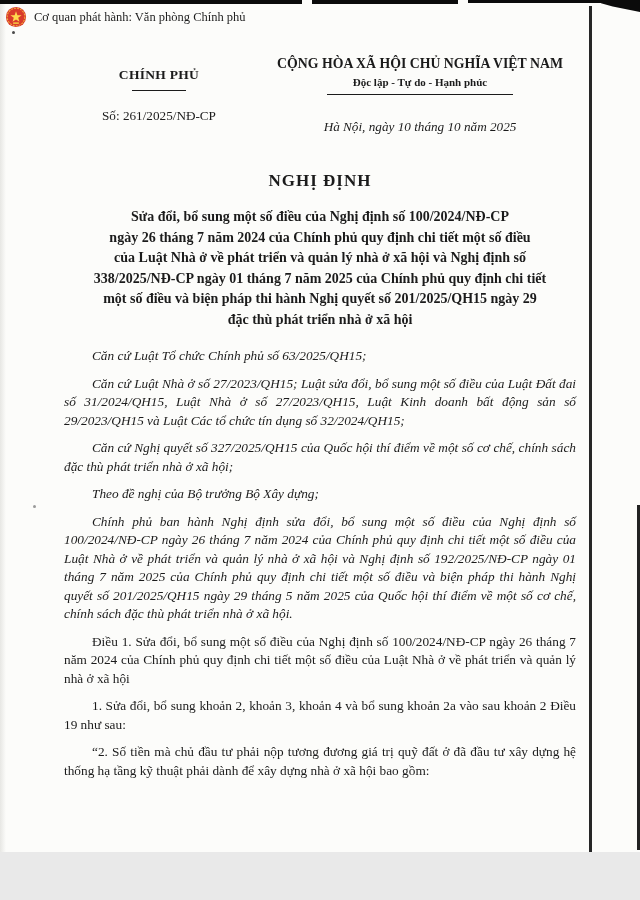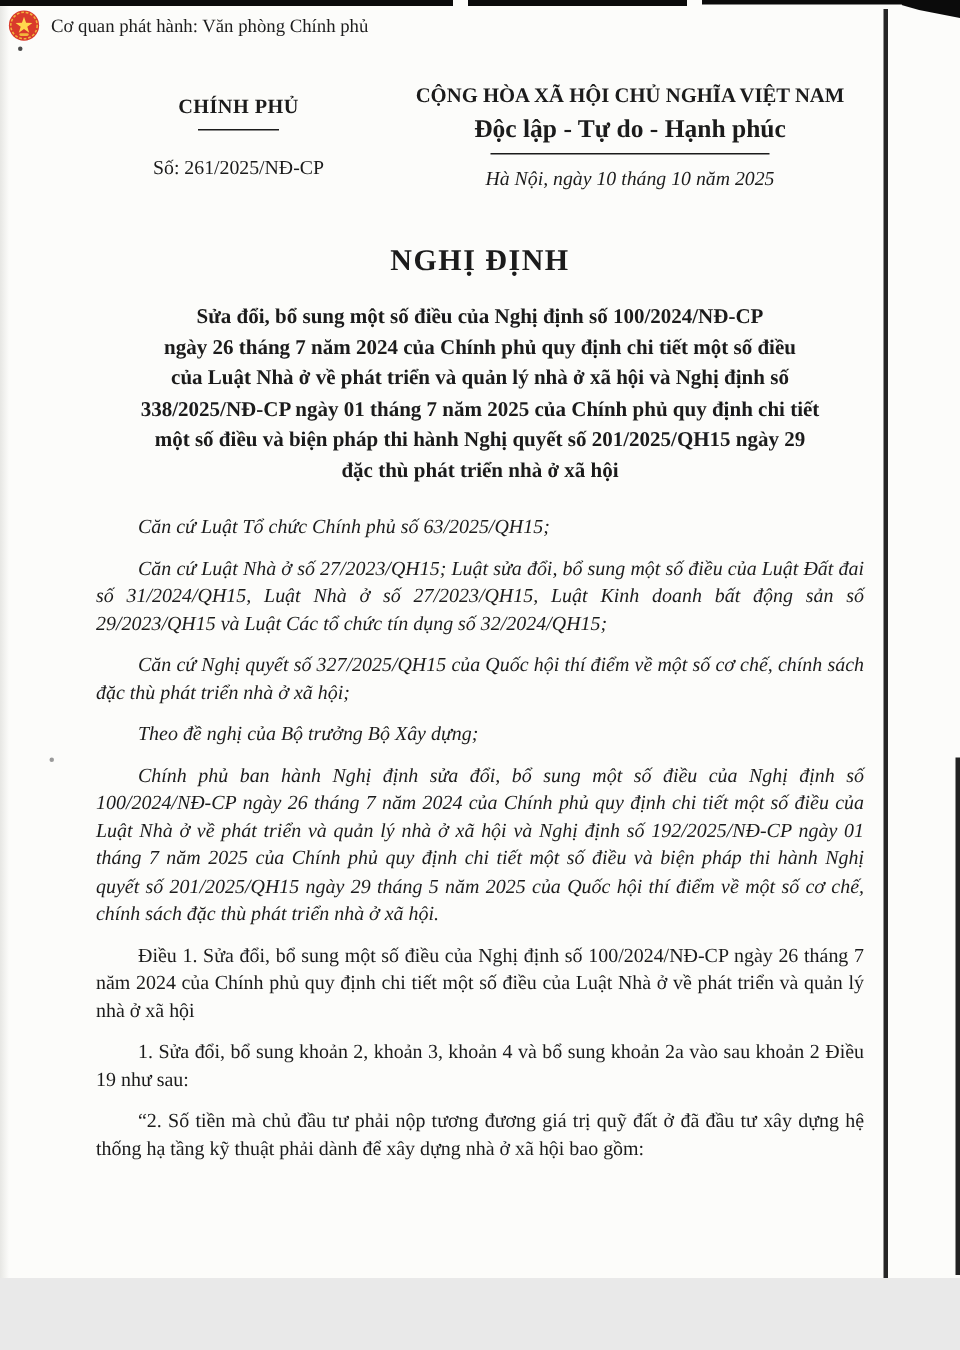--- a/index.html
+++ b/index.html
@@ -22,25 +22,25 @@
 
   
   .content{position:absolute; left:64px; top:50px; width:512px;}
   .hdr{display:flex; justify-content:space-between; align-items:center;}
   .hdr-left{width:190px; text-align:center; padding-top:6px;}
   .issuer{font-weight:bold; font-size:13.5px; letter-spacing:.3px;}
   .issuer-rule{width:54px; height:1.4px; background:#1b1b1b; margin:7px auto 0;}
   .doc-number{font-size:13.2px; margin-top:17px;}
   .hdr-right{width:312px; text-align:center; padding-top:6px;}
   .nation{font-weight:bold; font-size:13.8px; white-space:nowrap;}
-  .motto{font-weight:bold; font-size:17px; margin-top:4px;}
+  .motto{font-weight:bold; font-size:11px; margin-top:4px;}
   .motto-rule{width:186px; height:1.4px; background:#1b1b1b; margin:6px auto 0;}
-  .place-date{font-style:italic; font-size:13.2px; margin-top:8px;}
+  .place-date{font-style:italic; font-size:13.2px; margin-top:24px;}
 
-  .doc-type{text-align:center; font-weight:bold; font-size:20px; letter-spacing:1px; margin-top:36px;}
+  .doc-type{text-align:center; font-weight:bold; font-size:17px; letter-spacing:1px; margin-top:36px;}
   .subject{margin-top:16px;}
   .subject-line{text-align:center; font-weight:bold; font-size:14px; line-height:20.5px;}
 
   .preamble{margin-top:17px;}
   p.para{
     margin:9px 0 0; font-size:13.3px; line-height:18.5px;
     text-align:justify; text-indent:28px;
   }
   p.italic{font-style:italic;}
   p.article-heading{font-weight:normal;}

